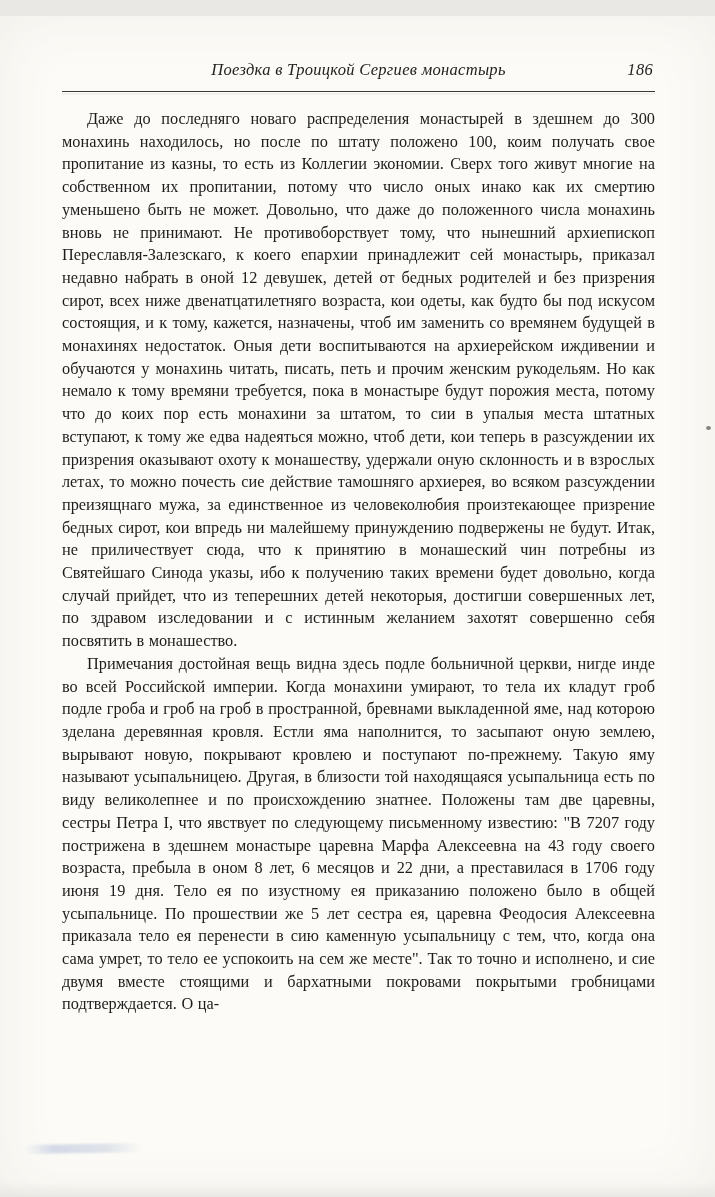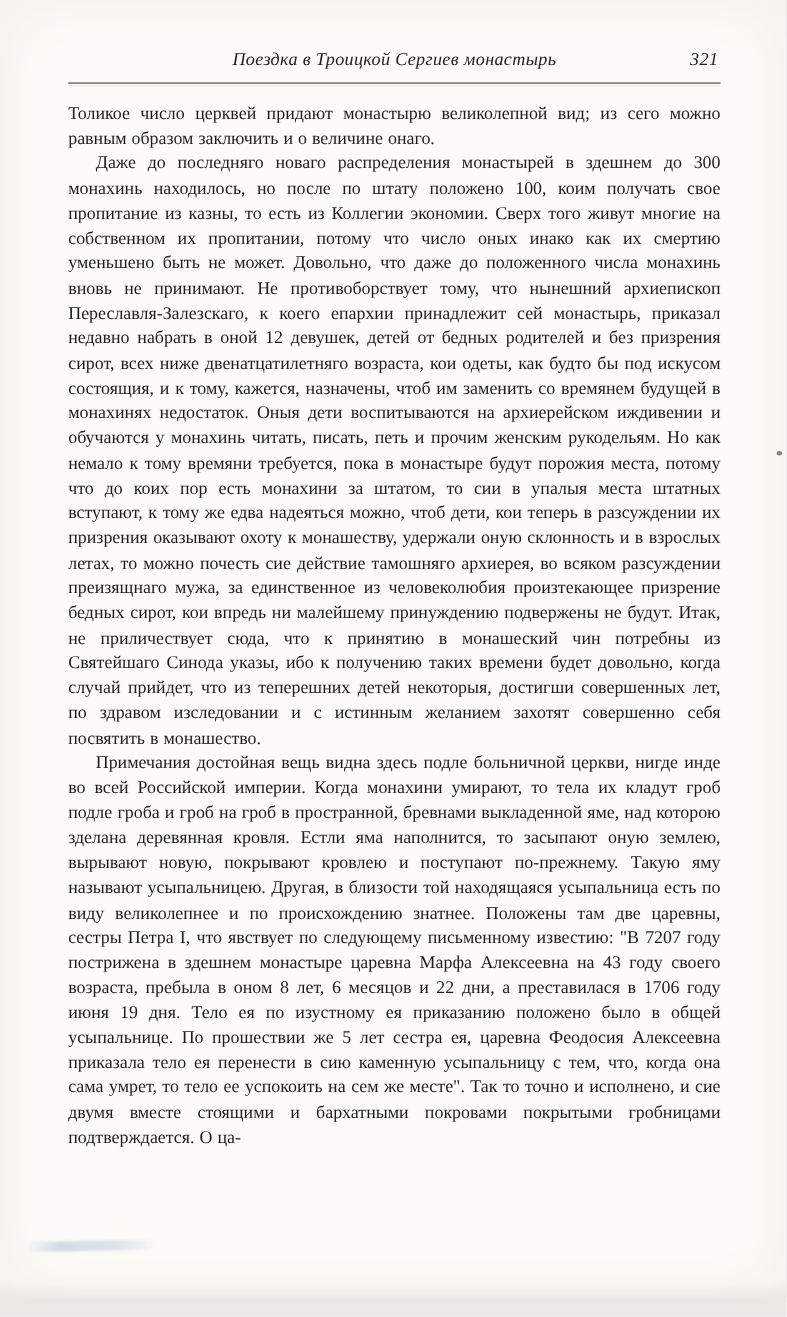--- a/index.html
+++ b/index.html
@@ -4,21 +4,21 @@
 <style>
   html, body {
     margin: 0;
     padding: 0;
     background: #e9e8e4;
   }
   .page {
     position: relative;
     width: 715px;
     height: 1180px;
-    margin: 0 auto;
+    margin: 16px auto;
     background: #fcfbf7;
     overflow: hidden;
     font-family: "Liberation Serif", "DejaVu Serif", serif;
     color: #1c1c1c;
     box-shadow: inset 0 0 60px rgba(90,85,70,0.07);
   }
   .content {
     position: absolute;
     left: 62px;
     right: 60px;
@@ -92,27 +92,26 @@
   }
 </style>
 </head>
 <body>
 
 <div class="page">
   <div class="content">
 
     <header class="page-header">
       <span class="running-title">Поездка в Троицкой Сергиев монастырь</span>
-      <span class="page-number">321</span>
+      <span class="page-number">186</span>
     </header>
 
     <hr class="header-rule">
 
     <main class="body-text">
-      <p class="para no-indent">Толикое число церквей придают монастырю великолепной вид; из сего можно равным образом заключить и о величине онаго.</p>
 
       <p class="para">Даже до последняго новаго распределения монастырей в здешнем до 300 монахинь находилось, но после по штату положено 100, коим получать свое пропитание из казны, то есть из Коллегии экономии. Сверх того живут многие на собственном их пропитании, потому что число оных инако как их смертию уменьшено быть не может. Довольно, что даже до положенного числа монахинь вновь не принимают. Не противоборствует тому, что нынешний архиепископ Переславля-Залезскаго, к коего епархии принадлежит сей монастырь, приказал недавно набрать в оной 12 девушек, детей от бедных родителей и без призрения сирот, всех ниже двенатцатилетняго возраста, кои одеты, как будто бы под искусом состоящия, и к тому, кажется, назначены, чтоб им заменить со времянем будущей в монахинях недостаток. Оныя дети воспитываются на архиерейском иждивении и обучаются у монахинь читать, писать, петь и прочим женским рукодельям. Но как немало к тому времяни требуется, пока в монастыре будут порожия места, потому что до коих пор есть монахини за штатом, то сии в упалыя места штатных вступают, к тому же едва надеяться можно, чтоб дети, кои теперь в разсуждении их призрения оказывают охоту к монашеству, удержали оную склонность и в взрослых летах, то можно почесть сие действие тамошняго архиерея, во всяком разсуждении преизящнаго мужа, за единственное из человеколюбия произтекающее призрение бедных сирот, кои впредь ни малейшему принуждению подвержены не будут. Итак, не приличествует сюда, что к принятию в монашеский чин потребны из Святейшаго Синода указы, ибо к получению таких времени будет довольно, когда случай прийдет, что из теперешних детей некоторыя, достигши совершенных лет, по здравом изследовании и с истинным желанием захотят совершенно себя посвятить в монашество.</p>
 
       <p class="para"><span>Примечания достойная вещь видна здесь подле больничной церкви, нигде инде во всей Российской империи. Когда монахини умирают, то тела их кладут гроб подле гроба и гроб на гроб в пространной, бревнами выкладенной яме, над которою зделана деревянная кровля. Естли яма наполнится, то засыпают оную землею, вырывают новую, покрывают кровлею и поступают по-прежнему. Такую яму называют </span><span class="italic">усыпальницею.</span><span> Другая, в близости той находящаяся усыпальница есть по виду великолепнее и по происхождению знатнее. Положены там две царевны, сестры Петра I, что явствует по следующему письменному известию: "В 7207 году пострижена в здешнем монастыре царевна Марфа Алексеевна на 43 году своего возраста, пребыла в оном 8 лет, 6 месяцов и 22 дни, а преставилася в 1706 году июня 19 дня. Тело ея по изустному ея приказанию положено было в общей усыпальнице. По прошествии же 5 лет сестра ея, царевна Феодосия Алексеевна приказала тело ея перенести в сию каменную усыпальницу с тем, что, когда она сама умрет, то тело ее успокоить на сем же месте". Так то точно и исполнено, и сие двумя вместе стоящими и бархатными покровами покрытыми гробницами подтверждается. О ца-</span></p>
     </main>
 
   </div>
 
   <div class="smudge"></div>
   <div class="speck"></div>

